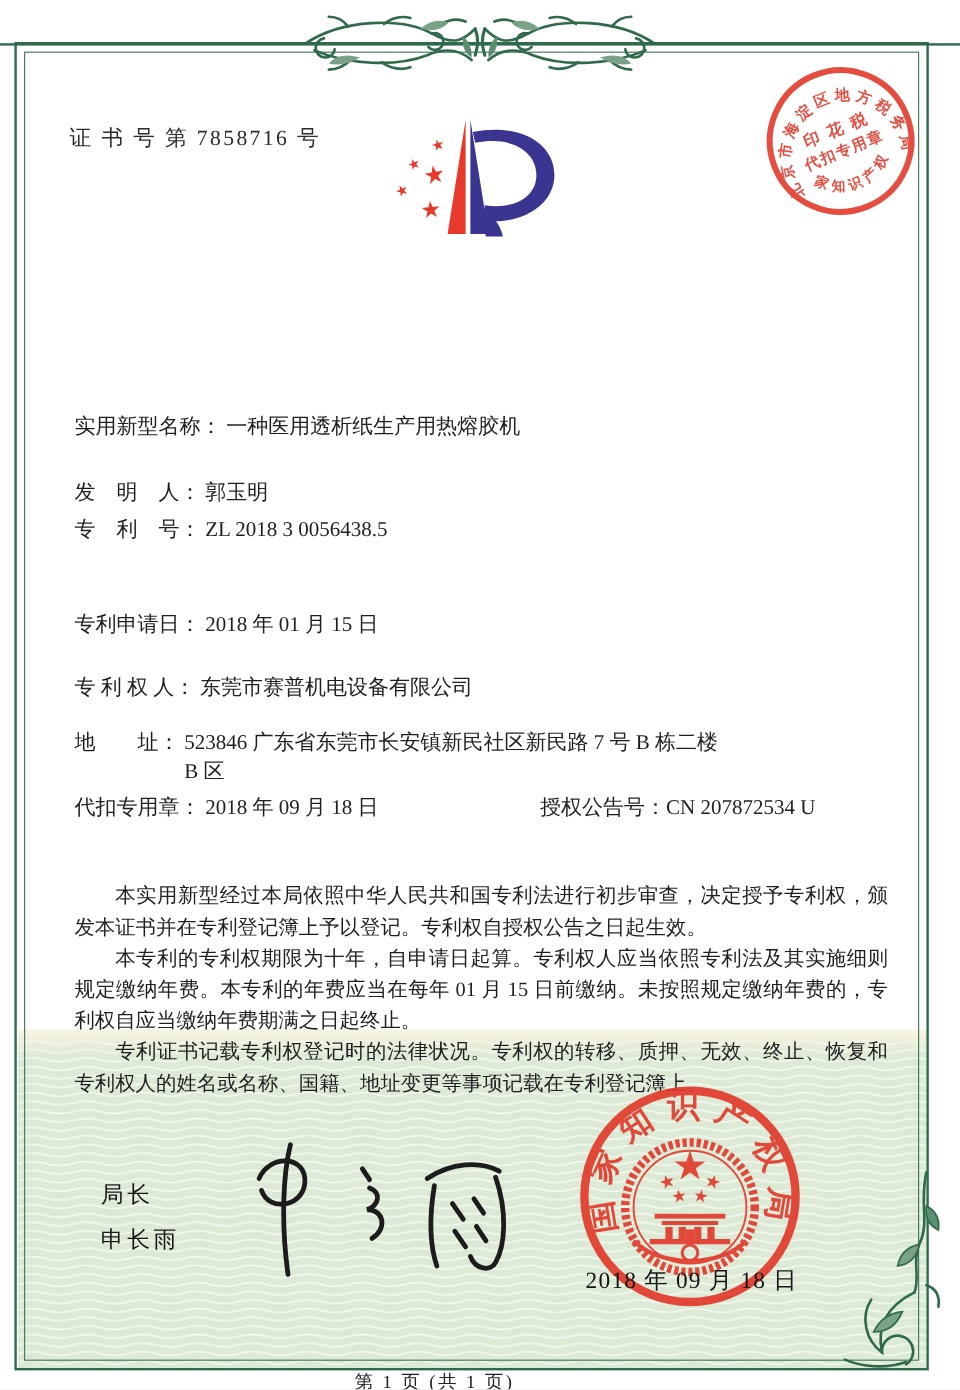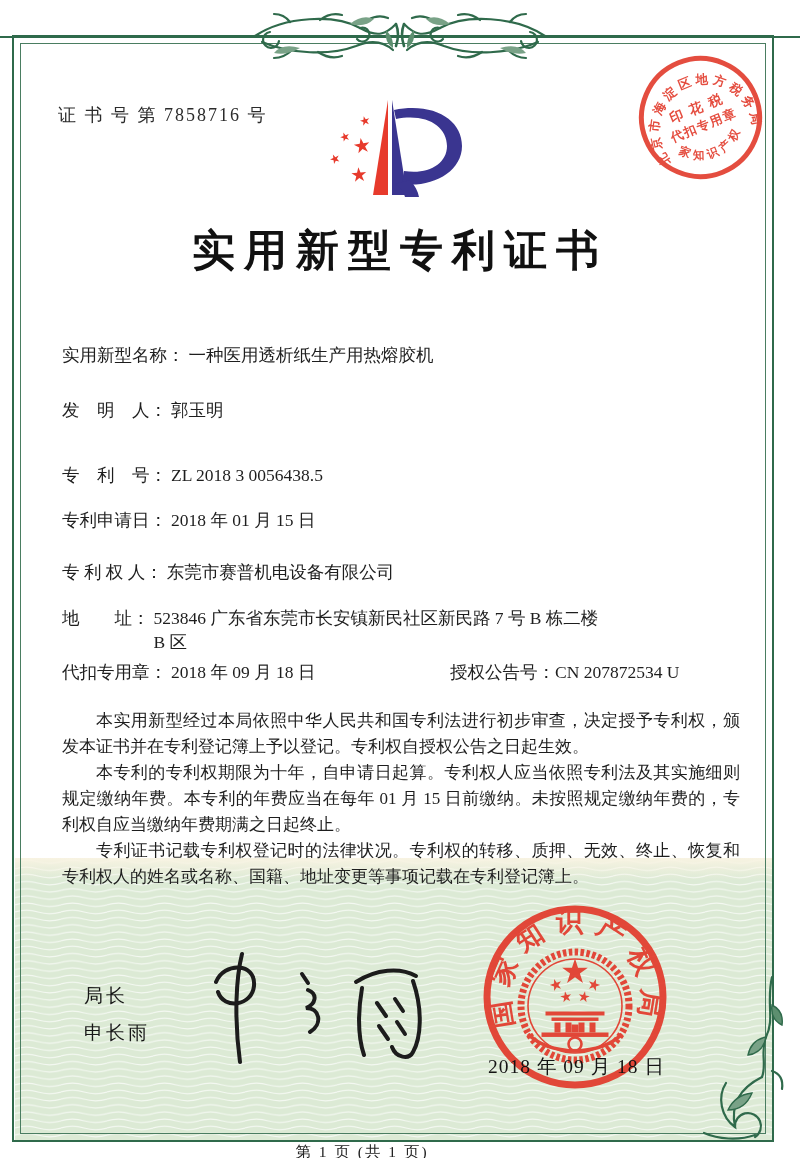--- a/index.html
+++ b/index.html
@@ -19,21 +19,21 @@
   .cert-number{left:58px;top:103px;font-size:18px;letter-spacing:2px;color:#2b2b2b;z-index:3;}
   .logo{left:316px;top:98px;z-index:3;}
   .title{left:0;top:222px;width:800px;text-align:center;font-size:43px;font-weight:bold;
     letter-spacing:9px;color:#111;z-index:3;}
   .field-row{left:62px;width:676px;display:flex;align-items:flex-start;
     font-size:17.5px;line-height:24px;z-index:3;}
   .field-row .lbl{flex:none;white-space:pre;}
   .field-row .val{margin-left:4px;}
   .w-addr{width:446px;}
   .grant-pair2{position:absolute;left:388px;top:0;white-space:nowrap;}
-  .paragraphs{left:62px;top:708px;width:678px;font-size:17px;line-height:26px;
+  .paragraphs{left:62px;top:734px;width:678px;font-size:17px;line-height:26px;
     text-align:justify;z-index:3;}
   .paragraphs p{margin:0;text-indent:2em;}
   .signer{left:84px;font-size:19px;letter-spacing:3px;z-index:4;color:#161616;}
   .signature{left:190px;top:948px;z-index:5;}
   .seal-bottom{left:480px;top:902px;z-index:4;}
   .seal-date{left:488px;top:1053px;font-size:19.5px;letter-spacing:1px;color:#141414;z-index:5;}
   .footer{left:162px;top:1108px;width:400px;text-align:center;font-size:15.5px;
     letter-spacing:2px;z-index:4;color:#222;margin-top:34px;}
   .corner-flourish{left:700px;top:975px;z-index:3;}
   .stamp{left:623px;top:40px;z-index:6;}
@@ -94,31 +94,30 @@
     <path d="M94,82 C99,88 102,93 103,99 L89,99 C87,92 83,88 79,86 Z" fill="#3a3590"></path>
     <g fill="#e73a2c">
       <use href="#st1" transform="translate(49,23) scale(0.5) rotate(-15)"></use>
       <use href="#st1" transform="translate(29,39) scale(0.48) rotate(-20)"></use>
       <use href="#st1" transform="translate(46,48) scale(0.82) rotate(-10)"></use>
       <use href="#st1" transform="translate(19,61) scale(0.5) rotate(-25)"></use>
       <use href="#st1" transform="translate(43,77) scale(0.78) rotate(-5)"></use>
     </g>
   </svg>
 
-  <div class="abs title">实用新型专利证书</div>
 
   <div class="abs field-row" style="top:343px">
     <span class="lbl">实用新型名称：</span>
     <span class="val">一种医用透析纸生产用热熔胶机</span>
   </div>
   <div class="abs field-row" style="top:398px">
     <span class="lbl">发　明　人：</span>
     <span class="val">郭玉明</span>
   </div>
-  <div class="abs field-row" style="top:463px">
+  <div class="abs field-row" style="top:429px">
     <span class="lbl">专　利　号：</span>
     <span class="val">ZL 2018 3 0056438.5</span>
   </div>
   <div class="abs field-row" style="top:508px">
     <span class="lbl">专利申请日：</span>
     <span class="val">2018 年 01 月 15 日</span>
   </div>
   <div class="abs field-row" style="top:560px">
     <span class="lbl">专 利 权 人：</span>
     <span class="val">东莞市赛普机电设备有限公司</span>

